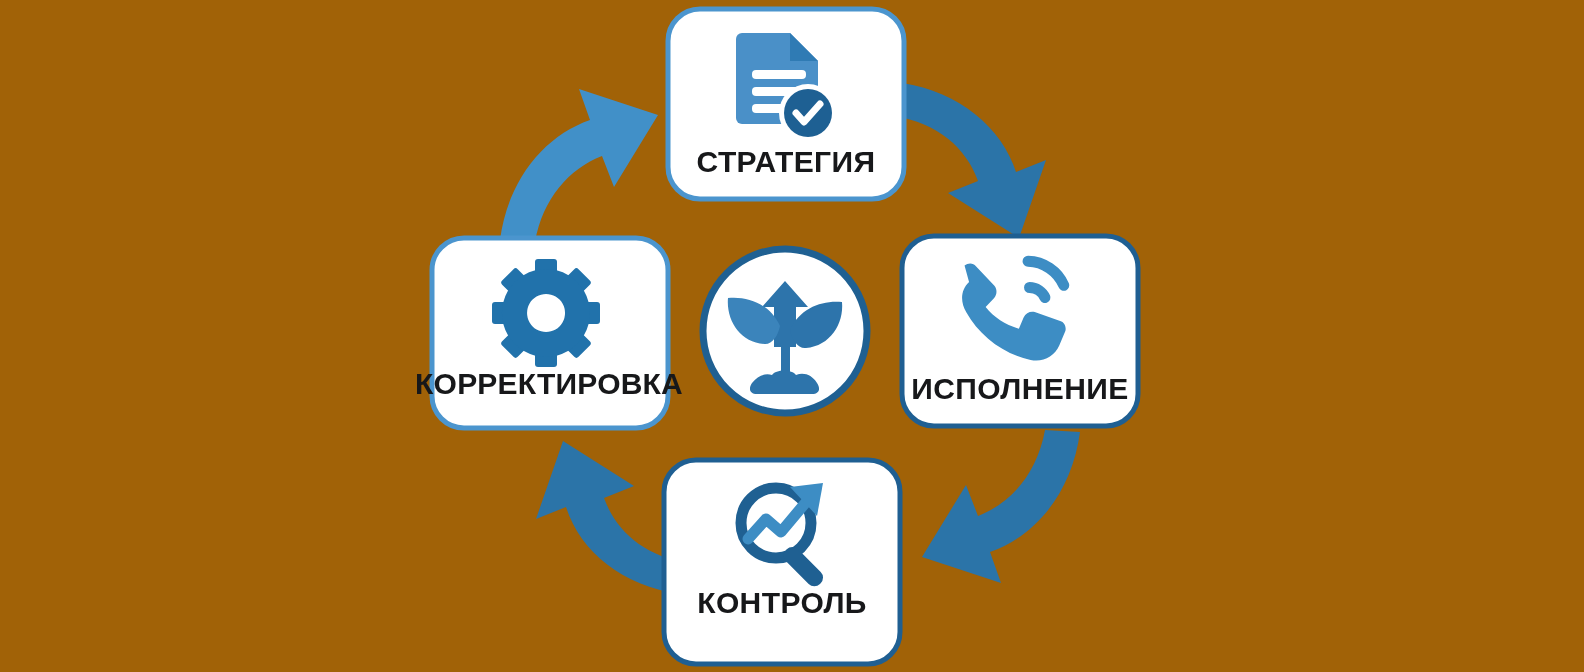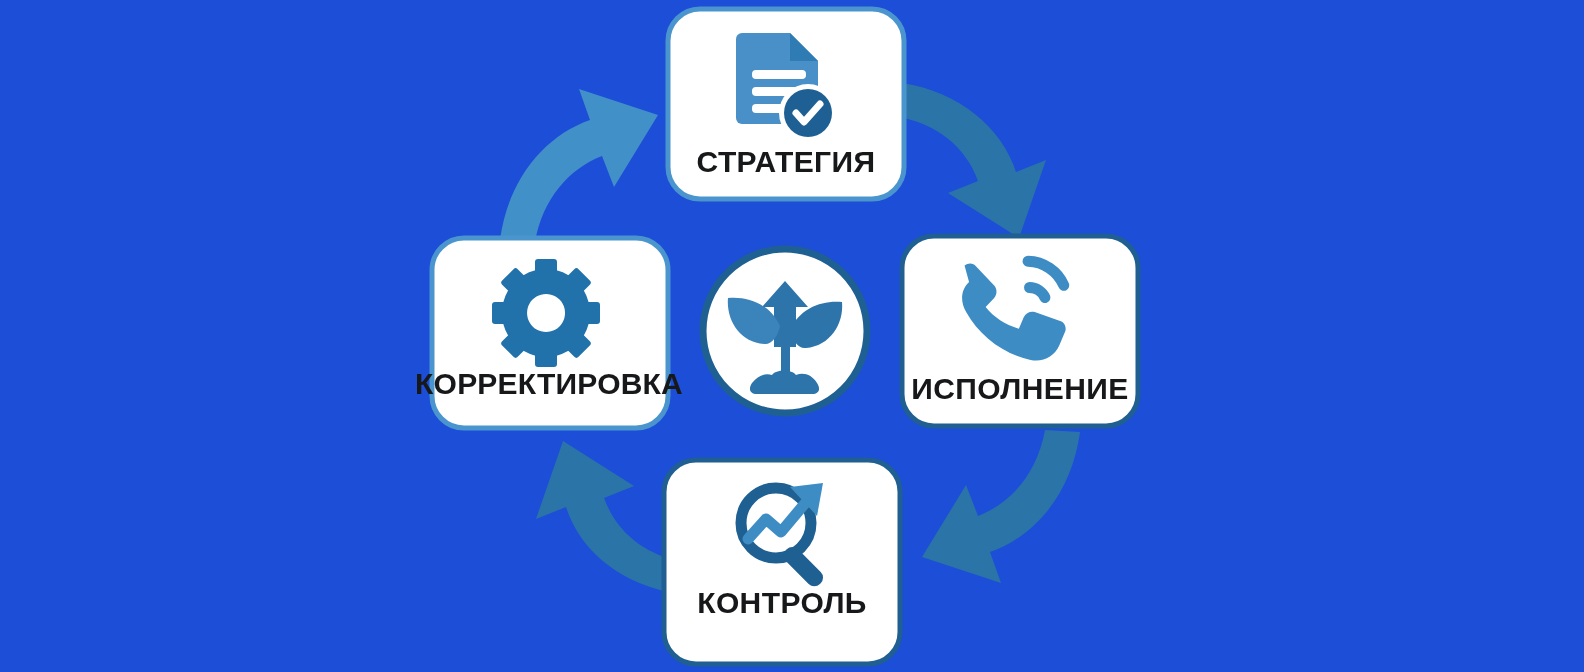--- a/index.html
+++ b/index.html
@@ -10,21 +10,21 @@
   body {
     width: 1584px;
     height: 672px;
     font-family: "Liberation Sans", sans-serif;
     overflow: hidden;
   }
   #canvas {
     position: relative;
     width: 1584px;
     height: 672px;
-    background: #1d4ed8;
+    background: #a16207;
   }
   #diagram-svg {
     position: absolute;
     left: 0;
     top: 0;
     width: 1584px;
     height: 672px;
   }
   .node-label {
     font-family: "Liberation Sans", sans-serif;

